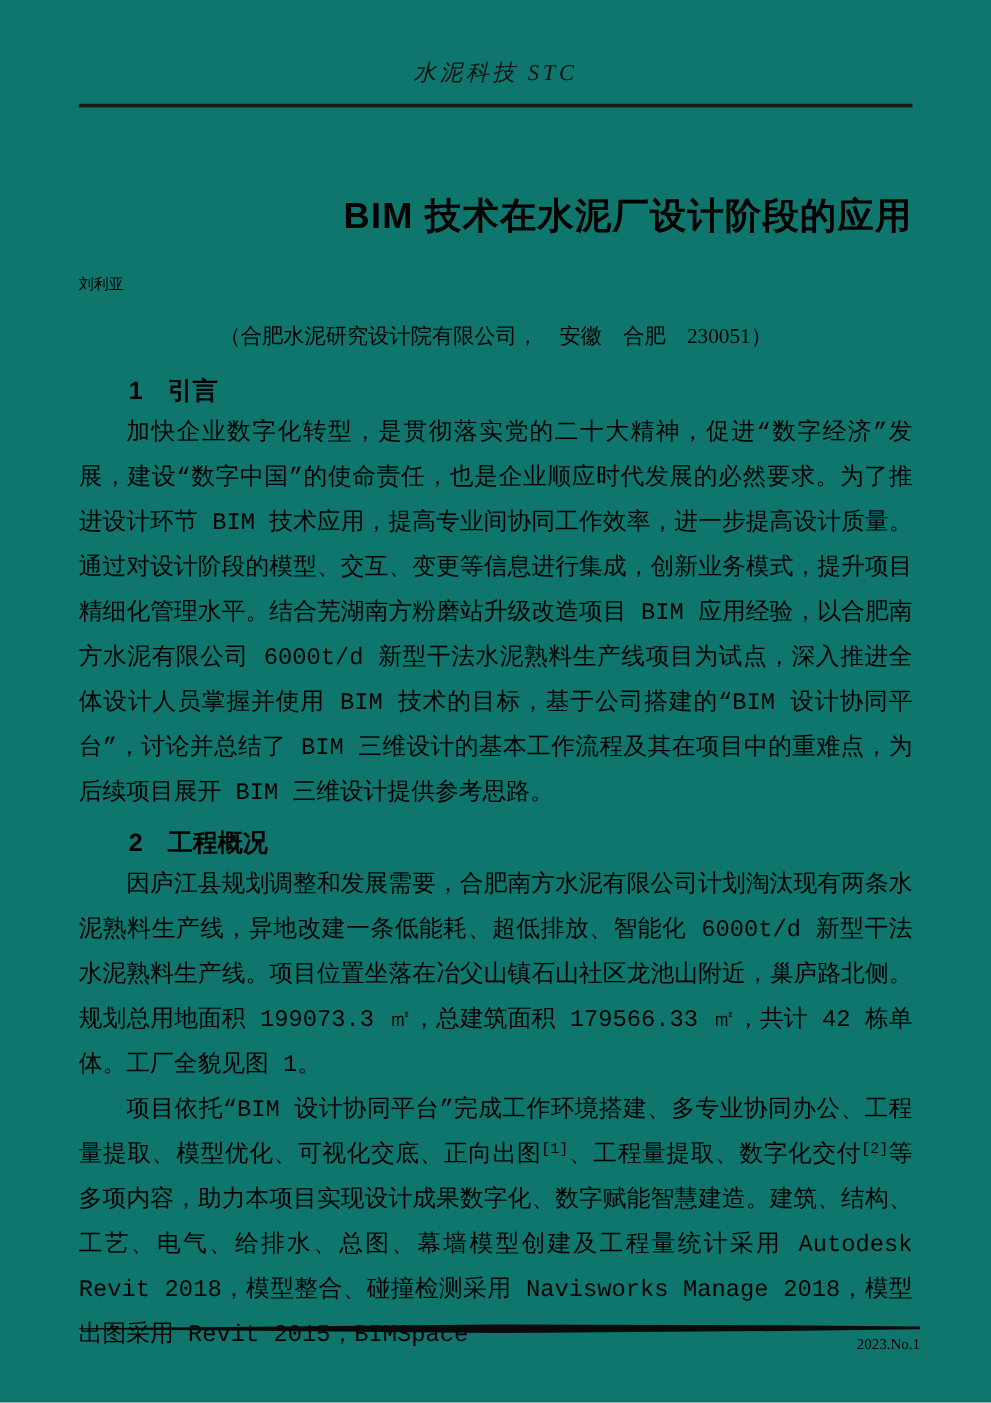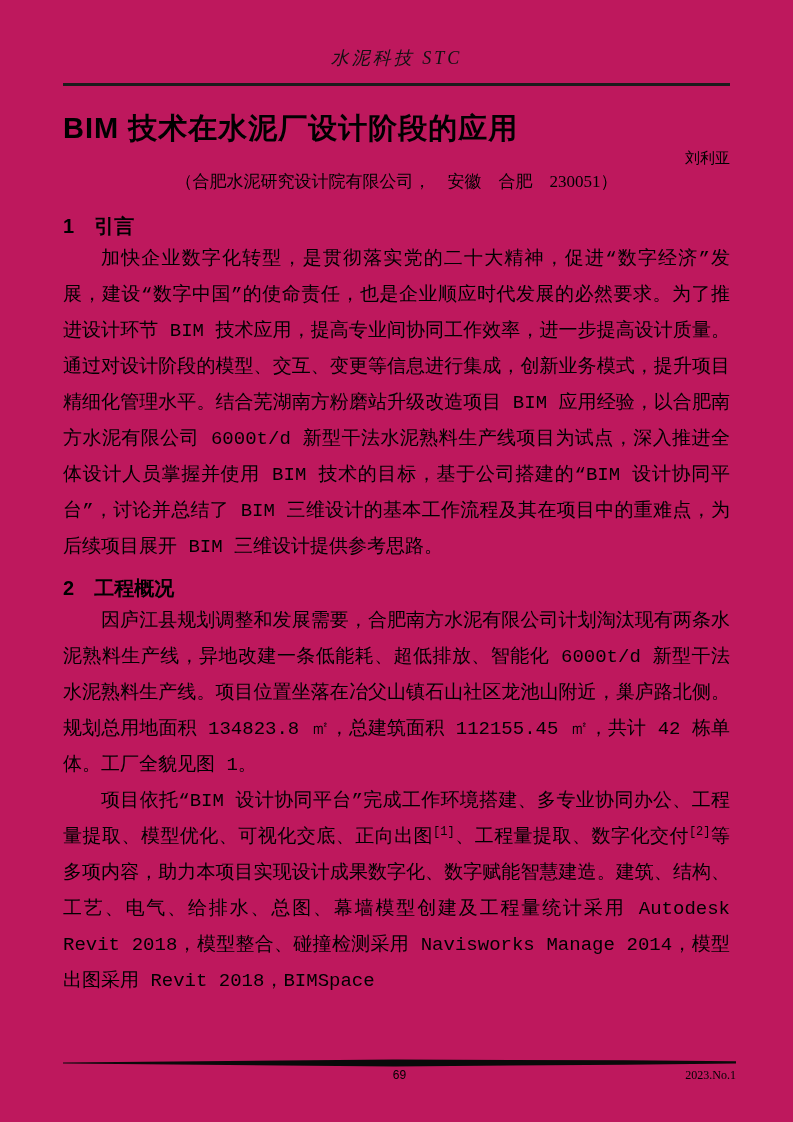--- a/index.html
+++ b/index.html
@@ -2,21 +2,21 @@
 <html><head>
 <meta charset="utf-8">
 <style>
   * { margin: 0; padding: 0; box-sizing: border-box; }
   html, body { background: #e8e8e8; }
   .page {
     position: relative;
     width: 793px;
     height: 1122px;
     margin: 0 auto;
-    background: #be185d;
+    background: #0f766e;
     overflow: hidden;
     font-family: "Liberation Sans", sans-serif;
     color: #000;
   }
   .content { margin: 0 63px; width: 667px; }
 
   
   .journal-header {
     padding-top: 46px;
     text-align: center;
@@ -27,45 +27,47 @@
     color: #111;
   }
   .header-rule {
     margin-top: 13px;
     height: 0;
     border-bottom: 3px solid #1c1c1c;
   }
 
   
   .article-title {
-    margin-top: 23px;
-    text-align: left;
+    margin-top: 67px;
+    text-align: right;
     font-size: 29px;
     font-weight: bold;
     font-family: "Liberation Sans", sans-serif;
     letter-spacing: 1px;
   }
   .article-author {
-    text-align: right;
-    font-size: 15px;
+    margin-top: 26px;
+    text-align: left;
+    font-size: 12px;
     font-family: "Liberation Serif", "DejaVu Serif", serif;
   }
   .article-affiliation {
-    margin-top: 2px;
+    margin-top: 21px;
     text-align: center;
     font-size: 17px;
     font-family: "Liberation Serif", "DejaVu Serif", serif;
   }
 
   
   .section-heading {
     font-size: 20px;
     font-weight: bold;
     font-family: "Liberation Sans", sans-serif;
     line-height: 30px;
+    margin-left: 40px;
   }
   .section-heading .sec-num { margin-right: 1em; }
   .section-1-heading { margin-top: 18px; }
   .section-2-heading { margin-top: 8px; }
 
   p.body-para {
     font-size: 19px;
     line-height: 36px;
     text-align: justify;
     text-indent: 2em;
@@ -120,27 +122,26 @@
     <div class="article-affiliation">（合肥水泥研究设计院有限公司，　安徽　合肥　230051）</div>
 
     <h2 class="section-heading section-1-heading">
       <span class="sec-num">1</span><span>引言</span>
     </h2>
     <p class="body-para"><span>加快企业数字化转型，是贯彻落实党的二十大精神，促进“数字经济”发展，建设“数字中国”的使命责任，也是企业顺应时代发展的必然要求。为了推进设计环节 BIM 技术应用，提高专业间协同工作效率，进一步提高设计质量。通过对设计阶段的模型、交互、变更等信息进行集成，创新业务模式，提升项目精细化管理水平。结合芜湖南方粉磨站升级改造项目 BIM 应用经验，以合肥南方水泥有限公司 6000t/d 新型干法水泥熟料生产线项目为试点，深入推进全体设计人员掌握并使用 BIM 技术的目标，基于公司搭建的“BIM 设计协同平台”，讨论并总结了 BIM 三维设计的基本工作流程及其在项目中的重难点，为后续项目展开 BIM 三维设计提供参考思路。</span></p>
 
     <h2 class="section-heading section-2-heading">
       <span class="sec-num">2</span><span>工程概况</span>
     </h2>
-    <p class="body-para"><span>因庐江县规划调整和发展需要，合肥南方水泥有限公司计划淘汰现有两条水泥熟料生产线，异地改建一条低能耗、超低排放、智能化 6000t/d 新型干法水泥熟料生产线。项目位置坐落在冶父山镇石山社区龙池山附近，巢庐路北侧。规划总用地面积 134823.8 ㎡，总建筑面积 112155.45 ㎡，共计 42 栋单体。工厂全貌见图 1。</span></p>
-    <p class="body-para"><span>项目依托“BIM 设计协同平台”完成工作环境搭建、多专业协同办公、工程量提取、模型优化、可视化交底、正向出图</span><span class="sup">[1]</span><span>、工程量提取、数字化交付</span><span class="sup">[2]</span><span>等多项内容，助力本项目实现设计成果数字化、数字赋能智慧建造。建筑、结构、工艺、电气、给排水、总图、幕墙模型创建及工程量统计采用 Autodesk Revit 2018，模型整合、碰撞检测采用 Navisworks Manage 2014，模型出图采用 Revit 2018，BIMSpace</span></p>
+    <p class="body-para"><span>因庐江县规划调整和发展需要，合肥南方水泥有限公司计划淘汰现有两条水泥熟料生产线，异地改建一条低能耗、超低排放、智能化 6000t/d 新型干法水泥熟料生产线。项目位置坐落在冶父山镇石山社区龙池山附近，巢庐路北侧。规划总用地面积 199073.3 ㎡，总建筑面积 179566.33 ㎡，共计 42 栋单体。工厂全貌见图 1。</span></p>
+    <p class="body-para"><span>项目依托“BIM 设计协同平台”完成工作环境搭建、多专业协同办公、工程量提取、模型优化、可视化交底、正向出图</span><span class="sup">[1]</span><span>、工程量提取、数字化交付</span><span class="sup">[2]</span><span>等多项内容，助力本项目实现设计成果数字化、数字赋能智慧建造。建筑、结构、工艺、电气、给排水、总图、幕墙模型创建及工程量统计采用 Autodesk Revit 2018，模型整合、碰撞检测采用 Navisworks Manage 2018，模型出图采用 Revit 2015，BIMSpace</span></p>
 
   </div>
 
   <div class="page-footer">
     <svg class="footer-bar" viewBox="0 0 670 8" preserveAspectRatio="none" aria-hidden="true">
       <polygon points="0,3.6 330,0.6 560,1.2 670,2.2 670,4.4 560,5.8 330,7.4 0,4.4" fill="#0a0a0a"></polygon>
     </svg>
     <div class="footer-text-row">
-      <span class="footer-page-number">69</span>
       <span class="footer-issue">2023.No.1</span>
     </div>
   </div>
 </div>
 
 </body></html>

